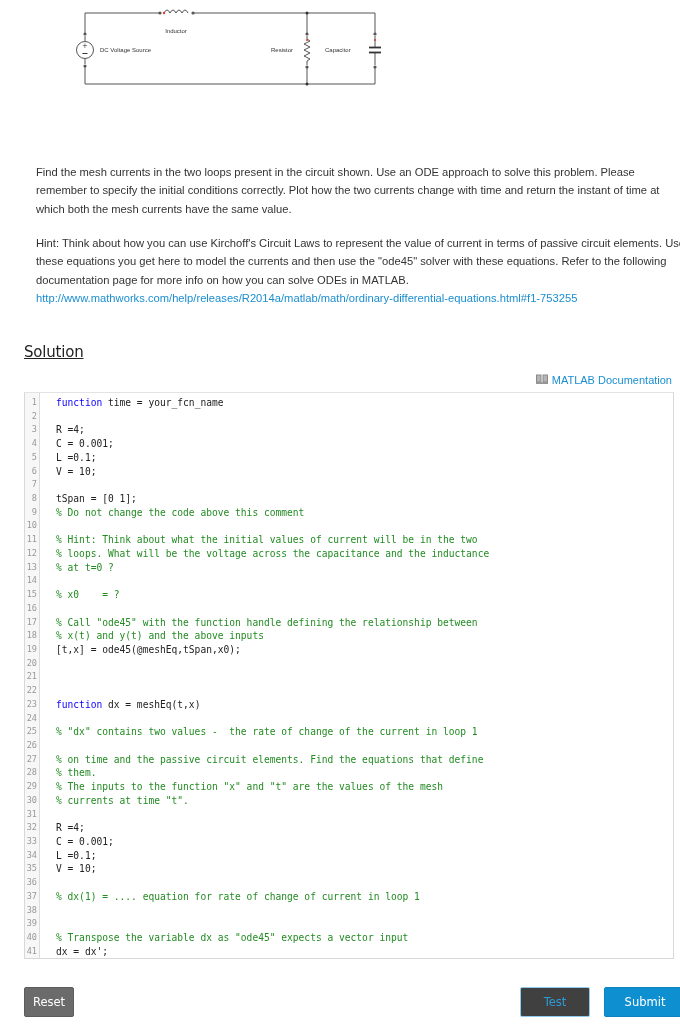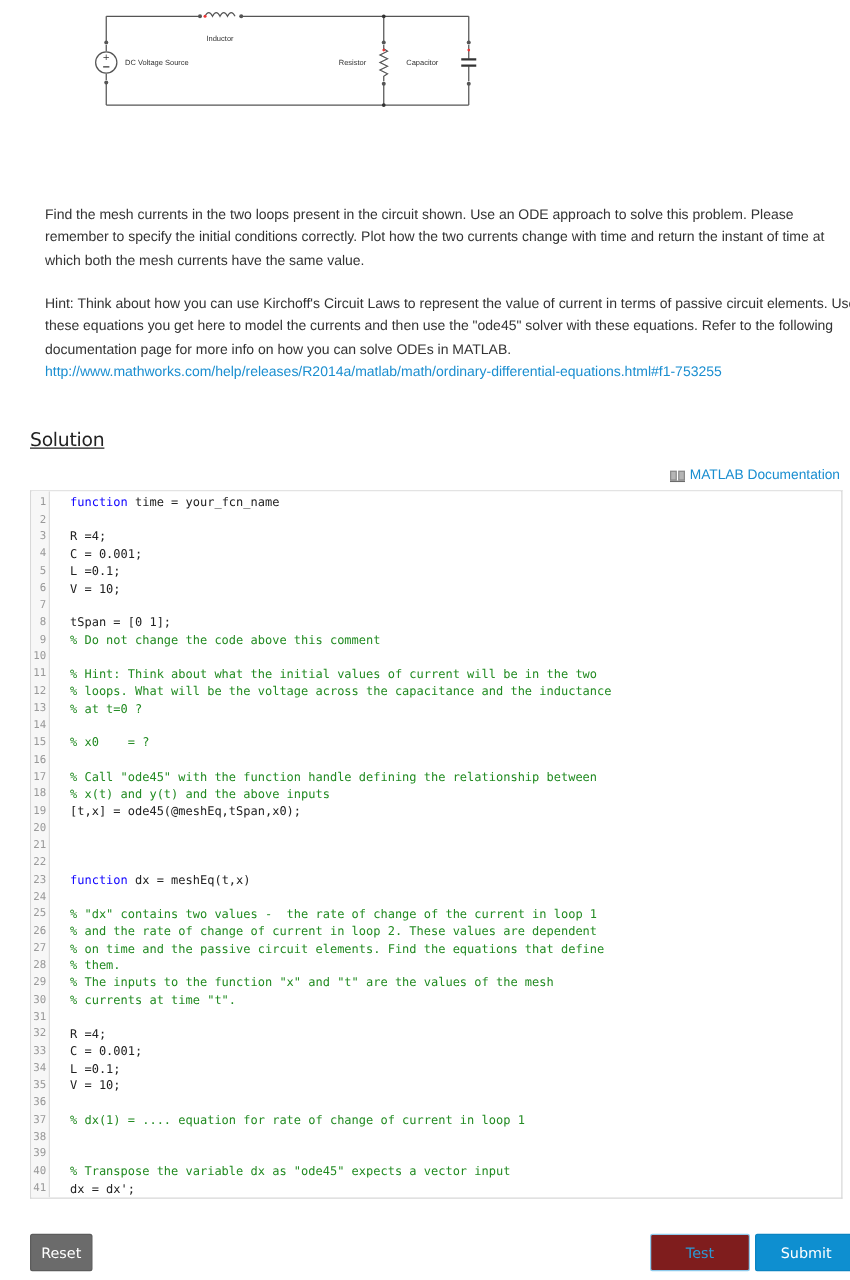--- a/index.html
+++ b/index.html
@@ -3,33 +3,33 @@
   <meta charset="utf-8">
   <style>
     html, body { margin:0; padding:0; background:#ffffff; }
     body { width:680px; height:1024px; position:relative; overflow:hidden; font-family:"Liberation Sans", sans-serif; color:#333; }
     #circuit { position:absolute; left:60px; top:0; width:330px; height:100px; }
     .para { position:absolute; left:36px; width:650px; font-size:11.2px; line-height:18.3px; color:#333; }
     #problem-text { top:163px; }
     #hint-text { top:234px; }
     #doc-link { color:#1a8ed0; text-decoration:none; display:block; }
     #solution-heading { position:absolute; left:24px; top:343px; font-size:15px; color:#222; font-family:"DejaVu Sans", sans-serif; font-weight:normal; letter-spacing:-0.2px;text-decoration:underline; }
-    #matlab-doc { position:absolute; right:8px; top:374px; font-size:11px; color:#1a8ed0; display:flex; align-items:flex-end; gap:4px; cursor:pointer; }
+    #matlab-doc { position:absolute; right:8px; top:374px; font-size:11px; color:#1a8ed0; display:flex; align-items:flex-start; gap:4px; cursor:pointer; }
     #book-icon { width:12px; height:10px; display:inline-block; }
     #editor { position:absolute; left:24px; top:392px; width:648px; height:565px; border:1px solid #d8d8d8; border-top-color:#e3e3e3; background:#fff; overflow:hidden; }
     #gutter { position:absolute; left:0; top:0; width:14px; height:100%; background:#f7f7f7; border-right:1px solid #dcdcdc; }
     #code-lines { position:absolute; left:0; top:3px; right:0; }
     .cl { height:13.72px; line-height:13.72px; font-family:"DejaVu Sans Mono", monospace; font-size:9.6px; white-space:pre; display:flex; }
     .ln { width:12px; text-align:right; color:#999; font-size:8.6px; padding-right:2px; flex:none; }
     .code { padding-left:17px; color:#222; }
     .code.comment { color:#228b22; }
     .kw { color:#0e00ff; }
     .btn { position:absolute; top:987px; height:30px; border-radius:2px; font-size:11.5px; font-family:"DejaVu Sans", sans-serif; display:flex; align-items:center; justify-content:center; box-sizing:border-box; cursor:pointer; }
     #reset-button { left:24px; width:50px; background:#6b6b6b; color:#fff; border:1px solid #5c5c5c; }
-    #test-button { left:520px; width:80px; background:#7f1d1d; color:#2b9bd6; border:1px solid #8fcbec; }
+    #test-button { left:520px; width:70px; background:#404040; color:#2b9bd6; border:1px solid #8fcbec; }
     #submit-button { left:604px; width:82px; background:#0e8fd0; color:#fff; border:1px solid #0b84c1; }
   </style>
 </head>
 <body>
 
 <svg id="circuit" viewBox="0 0 330 100" xmlns="http://www.w3.org/2000/svg">
   <g stroke="#555" stroke-width="1" fill="none">
 
     <polyline points="25,13 100,13"></polyline>
     <polyline points="133,13 315,13"></polyline>
@@ -124,21 +124,21 @@
       <div class="cl"><span class="ln">16</span><span class="code"></span></div>
       <div class="cl"><span class="ln">17</span><span class="code comment">% Call "ode45" with the function handle defining the relationship between</span></div>
       <div class="cl"><span class="ln">18</span><span class="code comment">% x(t) and y(t) and the above inputs</span></div>
       <div class="cl"><span class="ln">19</span><span class="code">[t,x] = ode45(@meshEq,tSpan,x0);</span></div>
       <div class="cl"><span class="ln">20</span><span class="code"></span></div>
       <div class="cl"><span class="ln">21</span><span class="code"></span></div>
       <div class="cl"><span class="ln">22</span><span class="code"></span></div>
       <div class="cl"><span class="ln">23</span><span class="code"><span class="kw">function</span><span> dx = meshEq(t,x)</span></span></div>
       <div class="cl"><span class="ln">24</span><span class="code"></span></div>
       <div class="cl"><span class="ln">25</span><span class="code comment">% "dx" contains two values -  the rate of change of the current in loop 1</span></div>
-      <div class="cl"><span class="ln">26</span><span class="code comment">% and the rate of change of current in loop 2. These values are dependent</span></div>
+      <div class="cl"><span class="ln">26</span></div>
       <div class="cl"><span class="ln">27</span><span class="code comment">% on time and the passive circuit elements. Find the equations that define</span></div>
       <div class="cl"><span class="ln">28</span><span class="code comment">% them.</span></div>
       <div class="cl"><span class="ln">29</span><span class="code comment">% The inputs to the function "x" and "t" are the values of the mesh</span></div>
       <div class="cl"><span class="ln">30</span><span class="code comment">% currents at time "t".</span></div>
       <div class="cl"><span class="ln">31</span><span class="code"></span></div>
       <div class="cl"><span class="ln">32</span><span class="code">R =4;</span></div>
       <div class="cl"><span class="ln">33</span><span class="code">C = 0.001;</span></div>
       <div class="cl"><span class="ln">34</span><span class="code">L =0.1;</span></div>
       <div class="cl"><span class="ln">35</span><span class="code">V = 10;</span></div>
       <div class="cl"><span class="ln">36</span><span class="code"></span></div>

